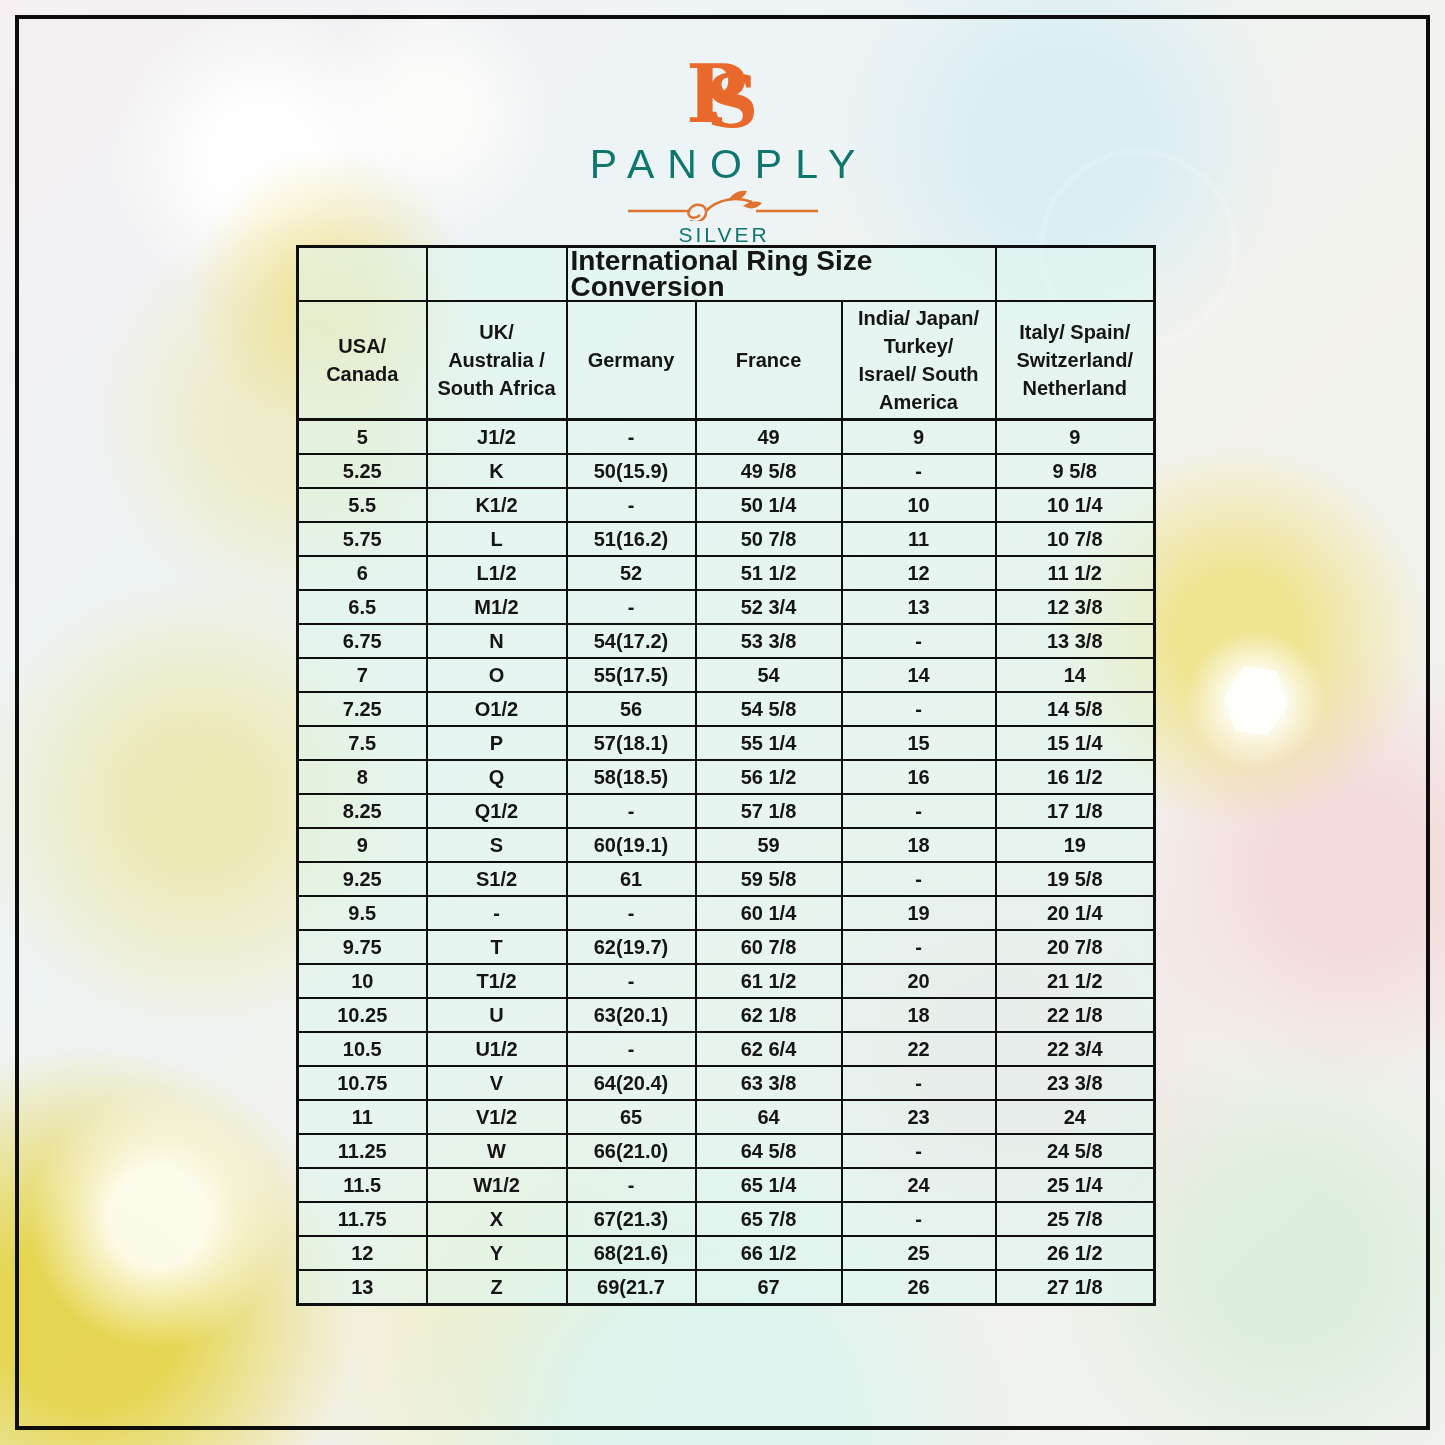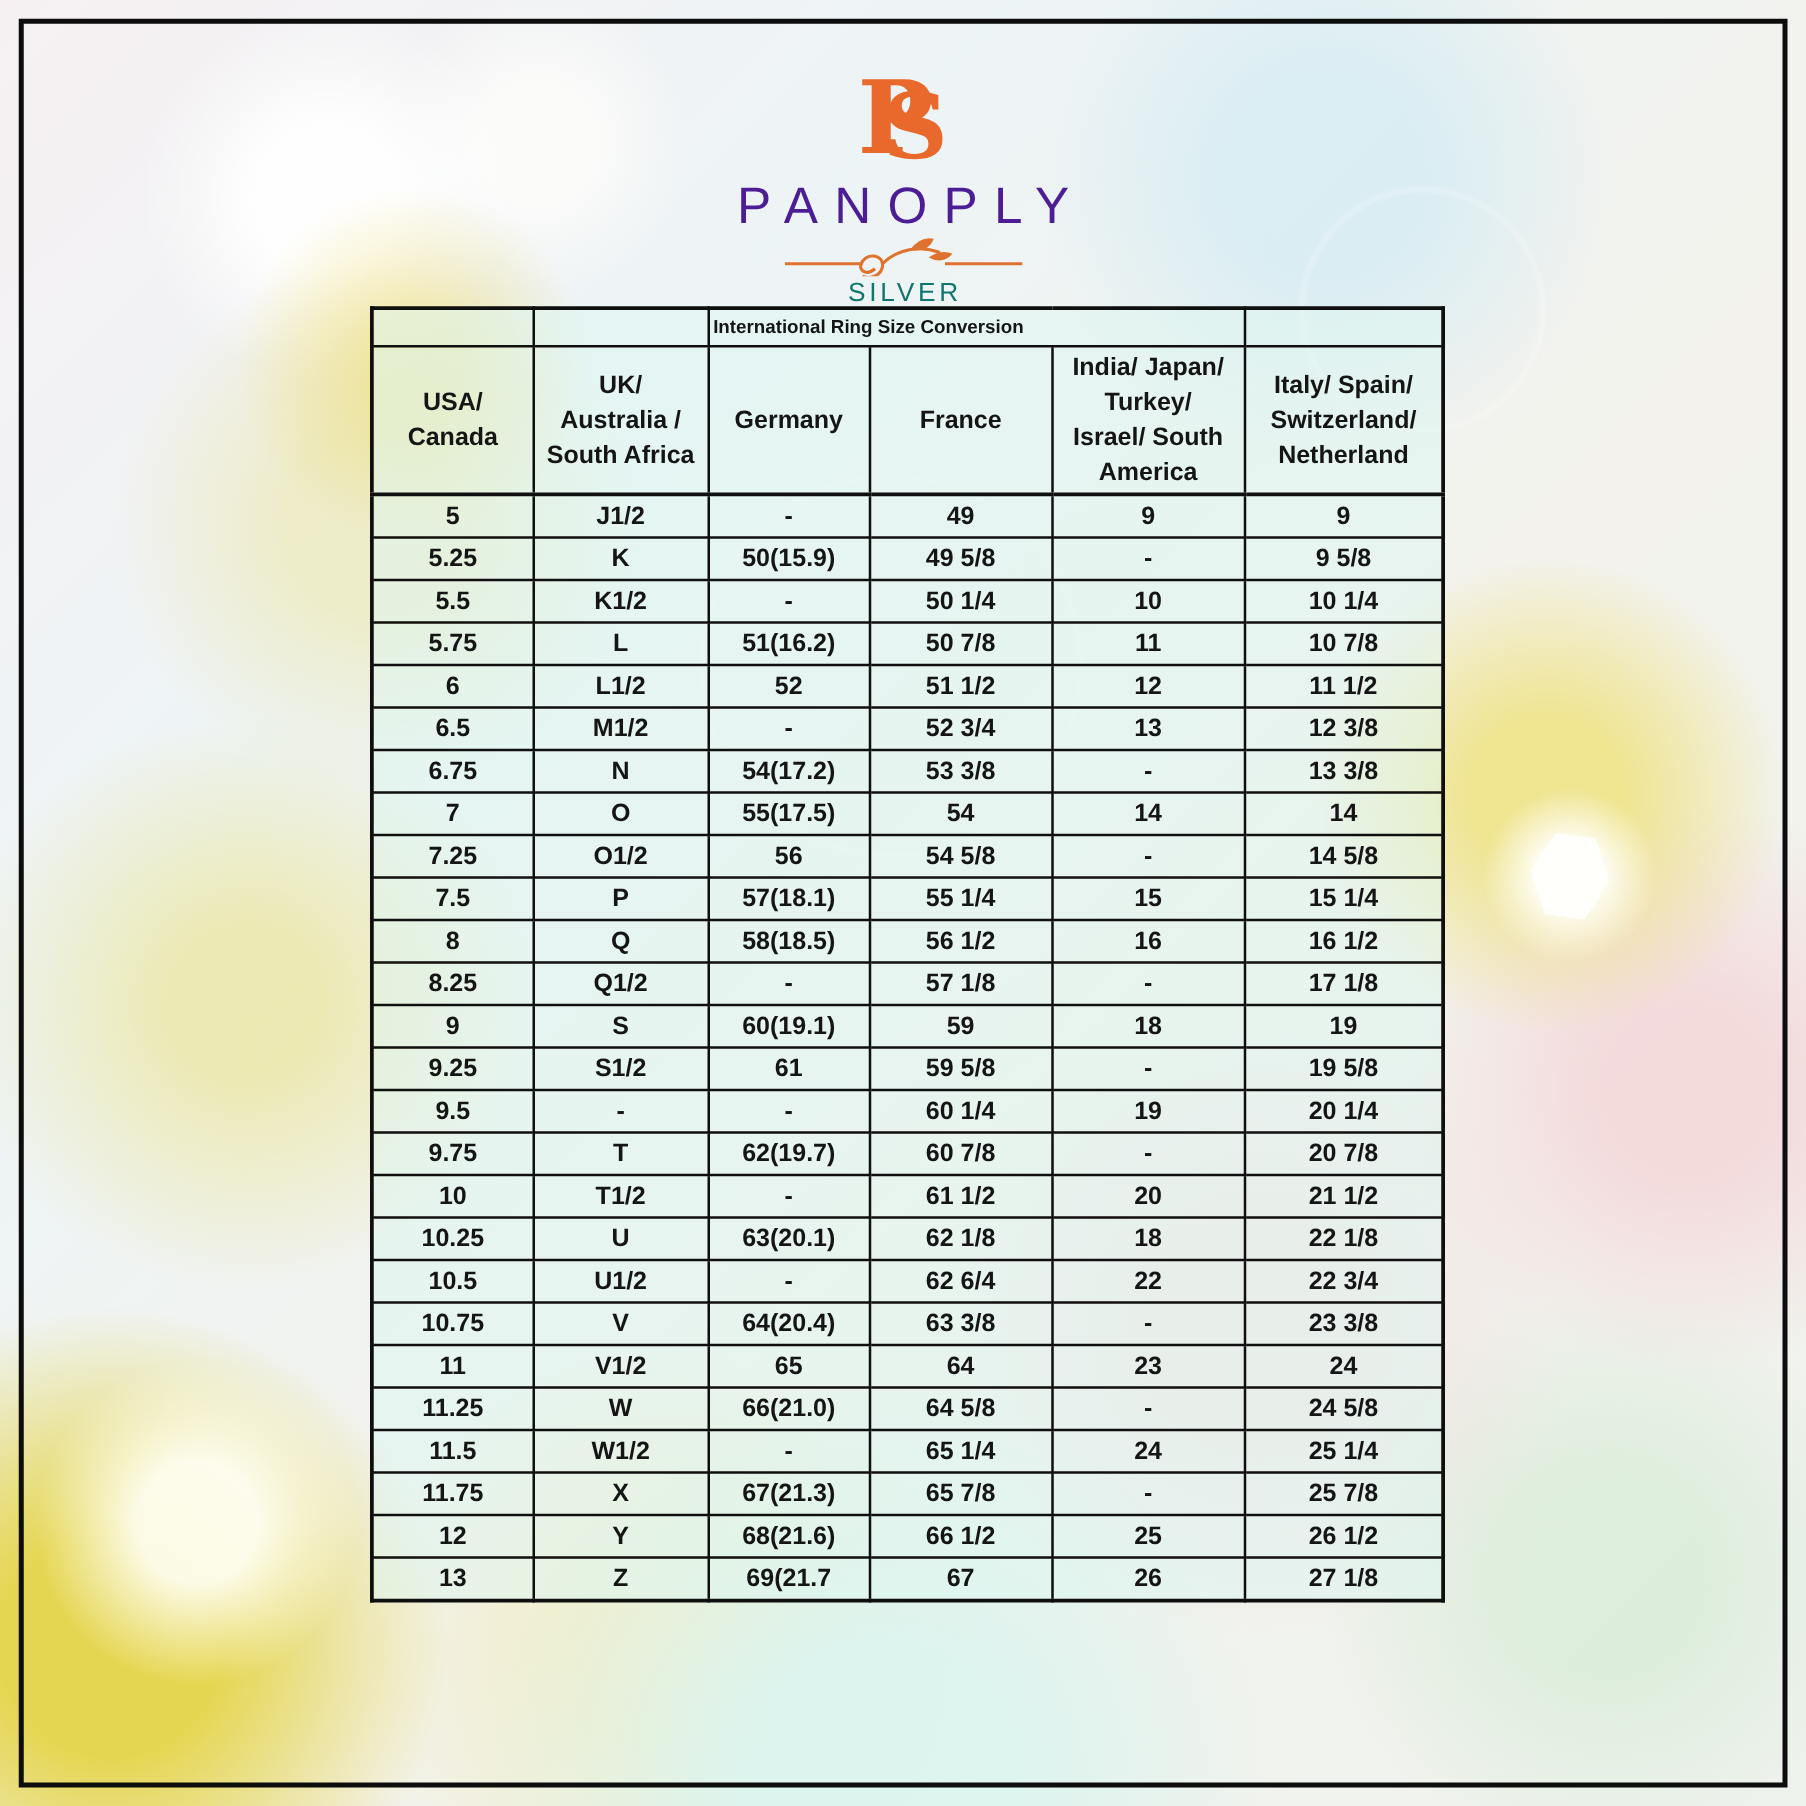--- a/index.html
+++ b/index.html
@@ -42,41 +42,41 @@
   .bokeh-ring2{
     position:absolute;left:1040px;top:150px;width:190px;height:190px;border-radius:50%;
     border:3px solid rgba(255,255,255,0.40);filter:blur(2px);z-index:0;
   }
   
   .logo{
     position:absolute;left:0;right:0;top:50px;z-index:2;
     display:flex;flex-direction:column;align-items:center;
   }
   .wordmark{
-    margin-top:4px;font-size:41px;font-weight:400;color:#4c1d95;
+    margin-top:4px;font-size:41px;font-weight:400;color:#0f766e;
     letter-spacing:13px;text-indent:13px;line-height:1.1;
     font-family:"Liberation Sans",sans-serif;
   }
   .tagline{
     margin-top:2px;font-size:21px;font-weight:400;color:#0f766e;
     letter-spacing:3px;text-indent:3px;
   }
   
   .ring-table{
     position:absolute;left:296px;top:245px;z-index:3;
     border-collapse:collapse;table-layout:fixed;width:857px;
     border:3px solid #0f0f0f;
   }
   .ring-table th,.ring-table td{
     border:2px solid #0f0f0f;
     background:rgba(222,246,241,0.55);
     color:#151515;font-weight:bold;text-align:center;vertical-align:middle;
     padding:0 2px;overflow:hidden;
   }
-  .title-row td{height:28px;font-size:15px;line-height:26px;}
+  .title-row td{height:28px;font-size:28px;line-height:26px;}
   .title-cell{text-align:left !important;padding-left:3px !important;}
   .header-row th{
     height:116px;font-size:20px;line-height:28px;
     white-space:pre-line;border-bottom:3px solid #0f0f0f;
   }
   .ring-table tbody td{height:32px;font-size:20px;}
 </style>
 </head>
 <body>
 

